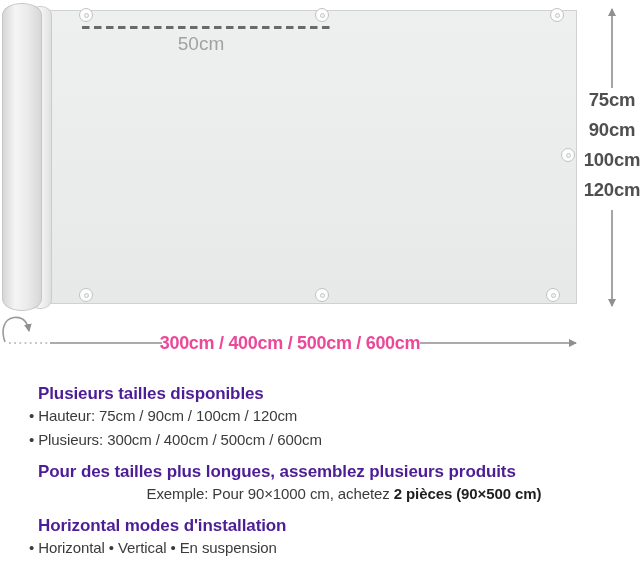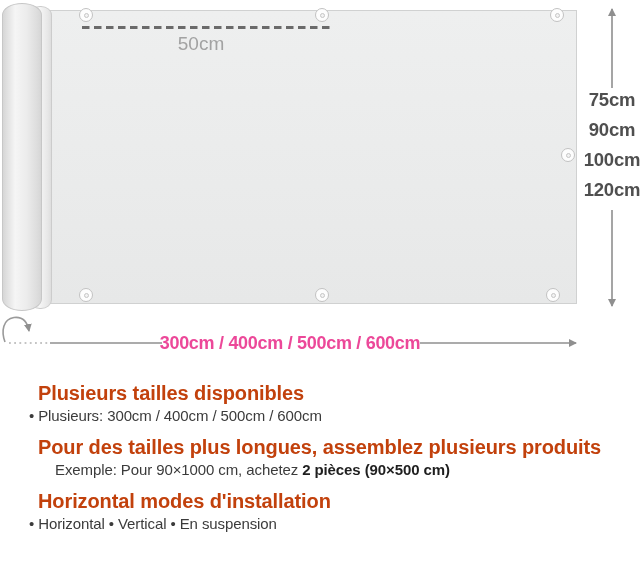--- a/index.html
+++ b/index.html
@@ -41,25 +41,25 @@
     color:#4f4f4f; line-height:20px; letter-spacing:-0.2px;
   }
   .len-lbl {
     left:140px; top:333px; width:300px; font-size:18px; font-weight:600;
     color:#ec4899; white-space:nowrap; letter-spacing:-0.3px;
   }
   
   .info { position:absolute; left:29px; top:384px; width:604px; }
   .g + .g { margin-top:10px; }
   .t {
-    font-size:20px; font-weight:bold; color:#c2410c;
+    font-size:17px; font-weight:bold; color:#4c1d95;
     line-height:19px; margin-left:9px; margin-bottom:1px; letter-spacing:-0.1px;
   }
   .b { font-size:15px; color:#3b3b3b; line-height:24px; letter-spacing:-0.1px; }
-  .ind { margin-left:26px; }
+  .ind { margin-left:26px;text-align:center; }
   .b b { color:#1f1f1f; }
 </style>
 </head>
 <body>
 
 <div class="stage">
 
   <div class="diagram">
     <div class="panel"></div>
     <div class="roll-fold"></div>
@@ -98,20 +98,21 @@
     <div class="lbl h-lbl" style="top:120px">90cm</div>
     <div class="lbl h-lbl" style="top:150px">100cm</div>
     <div class="lbl h-lbl" style="top:180px">120cm</div>
 
     <div class="lbl len-lbl">300cm / 400cm / 500cm / 600cm</div>
   </div>
 
   <div class="info">
     <div class="g">
       <div class="t">Plusieurs tailles disponibles</div>
+      <div class="b">• Hauteur: 75cm / 90cm / 100cm / 120cm</div>
       <div class="b">• Plusieurs: 300cm / 400cm / 500cm / 600cm</div>
     </div>
     <div class="g">
       <div class="t">Pour des tailles plus longues, assemblez plusieurs produits</div>
       <div class="b ind">
         <span>Exemple: Pour 90×1000 cm, achetez </span><b>2 pièces (90×500 cm)</b>
       </div>
     </div>
     <div class="g">
       <div class="t">Horizontal modes d'installation</div>

